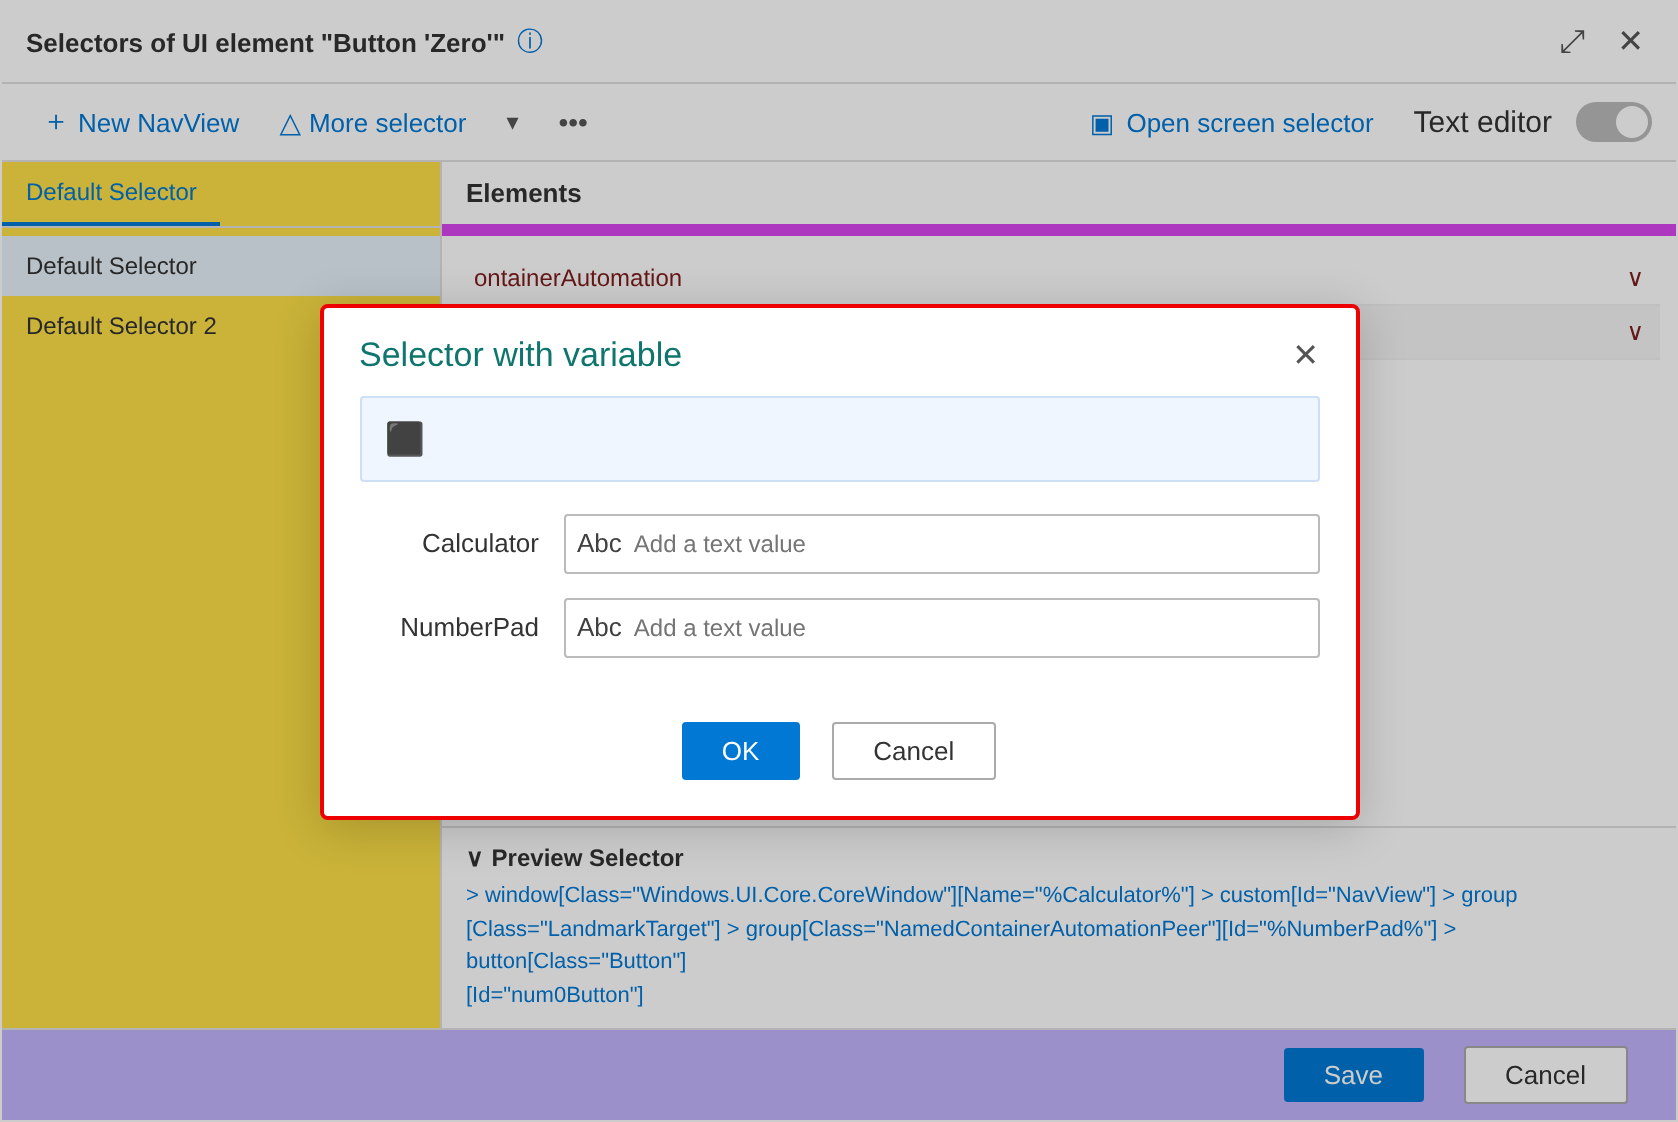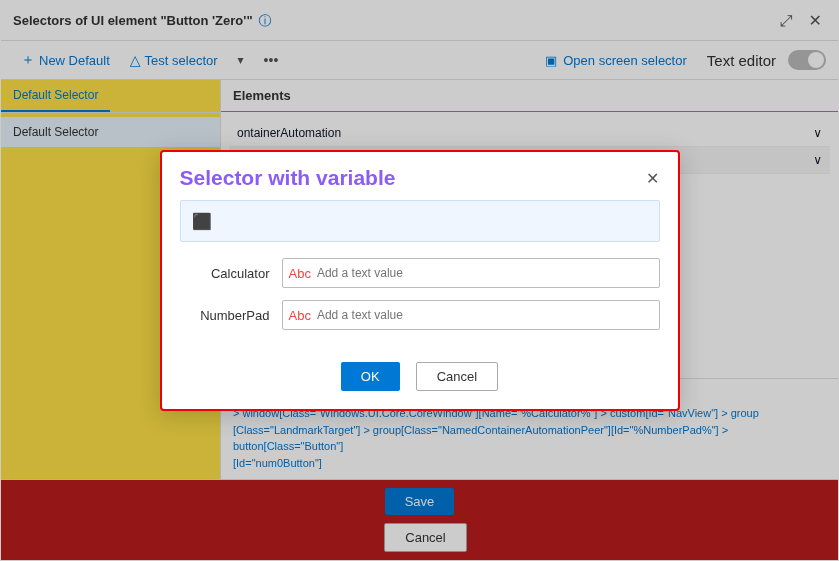--- a/index.html
+++ b/index.html
@@ -71,46 +71,45 @@
     .selector-item {
       padding: 8px 12px; font-size: 12px; cursor: pointer; color: #333;
     }
     .selector-item.active { background: #e6f2fb; }
     .right-panel {
       flex: 1; display: flex; flex-direction: column;
       overflow: hidden; position: relative;
     }
     .elements-header {
       padding: 8px 12px; font-size: 13px; font-weight: 600; color: #333;
-      border-bottom: 1px solid #d946ef;
+      border-bottom: 6px solid #d946ef;
     }
     .elements-content { flex: 1; overflow: auto; padding: 8px; }
     .element-row {
-      padding: 6px 8px; font-size: 12px; color: #0f172a;
+      padding: 6px 8px; font-size: 12px; color: #7f1d1d;
       display: flex; justify-content: space-between; align-items: center;
     }
     .element-row:not(:last-child) { border-bottom: 1px solid #f0f0f0; }
     .preview-selector {
       border-top: 1px solid #e0e0e0;
       padding: 8px 12px;
       background: #fff;
     }
     .preview-label {
       font-size: 12px; font-weight: 600; color: #333; margin-bottom: 4px;
       display: flex; align-items: center; gap: 4px;
     }
     .preview-code {
       font-size: 11px; color: #0078d4; font-family: 'Consolas', monospace;
       line-height: 1.5;
     }
     .bottom-bar {
       display: flex; justify-content: flex-end; align-items: center;
       gap: 8px; padding: 8px 24px; border-top: 1px solid #e0e0e0;
-      background: #b91c1c;
-      flex-direction: column;
+      background: #c4b5fd;
     }
     .btn {
       padding: 6px 20px; border: none; border-radius: 2px;
       cursor: pointer; font-size: 13px;
     }
     .btn-primary { background: #0078d4; color: #fff; }
     .btn-secondary { background: #fff; color: #333; border: 1px solid #aaa; margin-left: 12px; }
     
     .modal-overlay {
       position: absolute; top: 0; left: 0; width: 100%; height: 100%;
@@ -123,21 +122,21 @@
       border: 2px solid #e00;
       border-radius: 4px;
       width: 520px;
       box-shadow: 0 4px 24px rgba(0,0,0,0.18);
       padding: 0;
     }
     .modal-header {
       display: flex; align-items: center; justify-content: space-between;
       padding: 14px 18px 10px 18px;
     }
-    .modal-title { font-size: 21px; font-weight: 700; color: #8b5cf6; }
+    .modal-title { font-size: 17px; font-weight: 400; color: #0f766e; }
     .modal-close { background: none; border: none; cursor: pointer; font-size: 16px; color: #555; }
     .modal-info-box {
       margin: 0 18px 12px 18px;
       background: #f0f6ff;
       border: 1px solid #cde0f5;
       border-radius: 2px;
       padding: 10px 12px;
       display: flex; gap: 10px; align-items: flex-start;
     }
     .modal-info-icon { font-size: 16px; color: #0078d4; flex-shrink: 0; margin-top: 1px; }
@@ -146,21 +145,21 @@
     .modal-fields { padding: 4px 18px 16px 18px; }
     .field-row {
       display: flex; align-items: center; gap: 12px; margin-bottom: 12px;
     }
     .field-label { width: 90px; font-size: 13px; color: #333; text-align: right; flex-shrink: 0; }
     .field-input-wrap {
       flex: 1; display: flex; align-items: center;
       border: 1px solid #bbb; border-radius: 2px; background: #fff;
       height: 30px; padding: 0 6px;
     }
-    .field-icon { color: #ef4444; font-size: 13px; margin-right: 6px; flex-shrink: 0; }
+    .field-icon { color: #404040; font-size: 13px; margin-right: 6px; flex-shrink: 0; }
     .field-input {
       border: none; outline: none; font-size: 12px; color: #4d7c0f; flex: 1;
       background: transparent;
     }
     .modal-footer {
       display: flex; justify-content: center; gap: 4px;
       padding: 4px 18px 18px 18px;
     }
     .chevron-icon { font-size: 12px; color: #555; }
     .dots-icon { font-size: 14px; color: #555; }
@@ -178,25 +177,25 @@
     <div class="title-bar-controls">
       <button class="title-btn">⤢</button>
       <button class="title-btn">✕</button>
     </div>
   </div>
 
   <div class="toolbar">
     <div class="toolbar-left">
       <button class="toolbar-btn">
         <span class="icon">＋</span>
-        <span>New Default</span>
+        <span>New NavView</span>
       </button>
       <button class="toolbar-btn">
         <span class="icon">△</span>
-        <span>Test selector</span>
+        <span>More selector</span>
       </button>
       <button class="toolbar-btn">
         <span class="chevron-icon">▾</span>
       </button>
       <button class="toolbar-btn">
         <span class="dots-icon">•••</span>
       </button>
     </div>
     <div class="toolbar-right">
       <button class="open-screen-btn">
@@ -212,20 +211,23 @@
 
     <div class="left-panel">
       <div class="panel-tabs">
         <div class="panel-tab active">
           <span>Default Selector</span>
         </div>
       </div>
       <div class="selector-list">
         <div class="selector-item active">
           <span>Default Selector</span>
+        </div>
+        <div class="selector-item">
+          <span>Default Selector 2</span>
         </div>
       </div>
     </div>
 
     <div class="right-panel">
       <div class="elements-header">Elements</div>
       <div class="elements-content">
         <div class="element-row">
           <span>ontainerAutomation</span>
           <span>∨</span>

